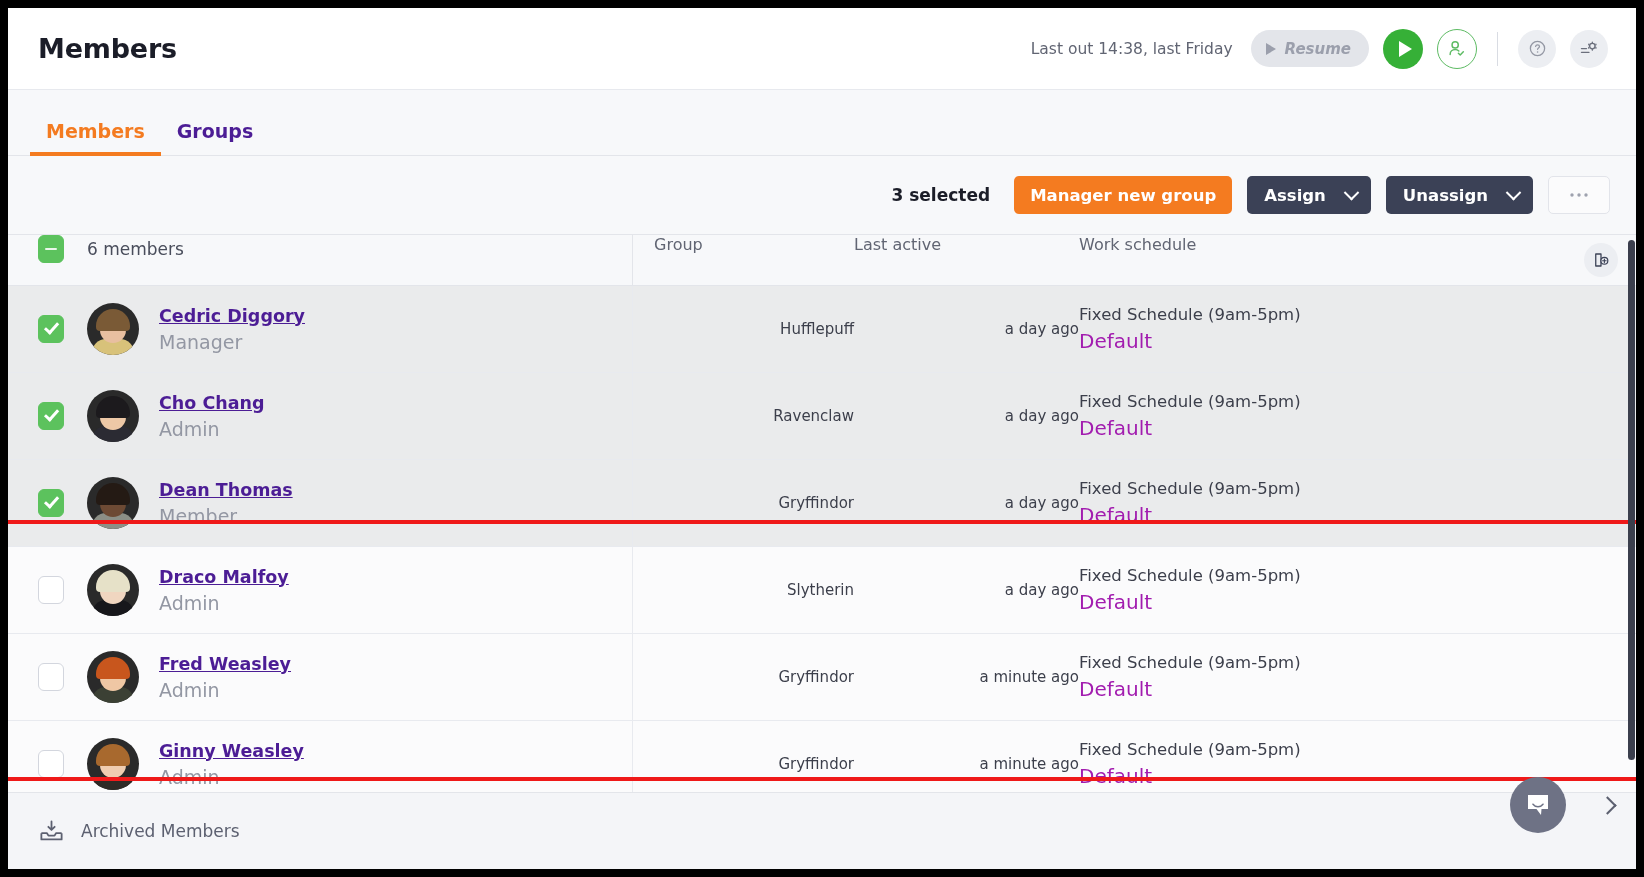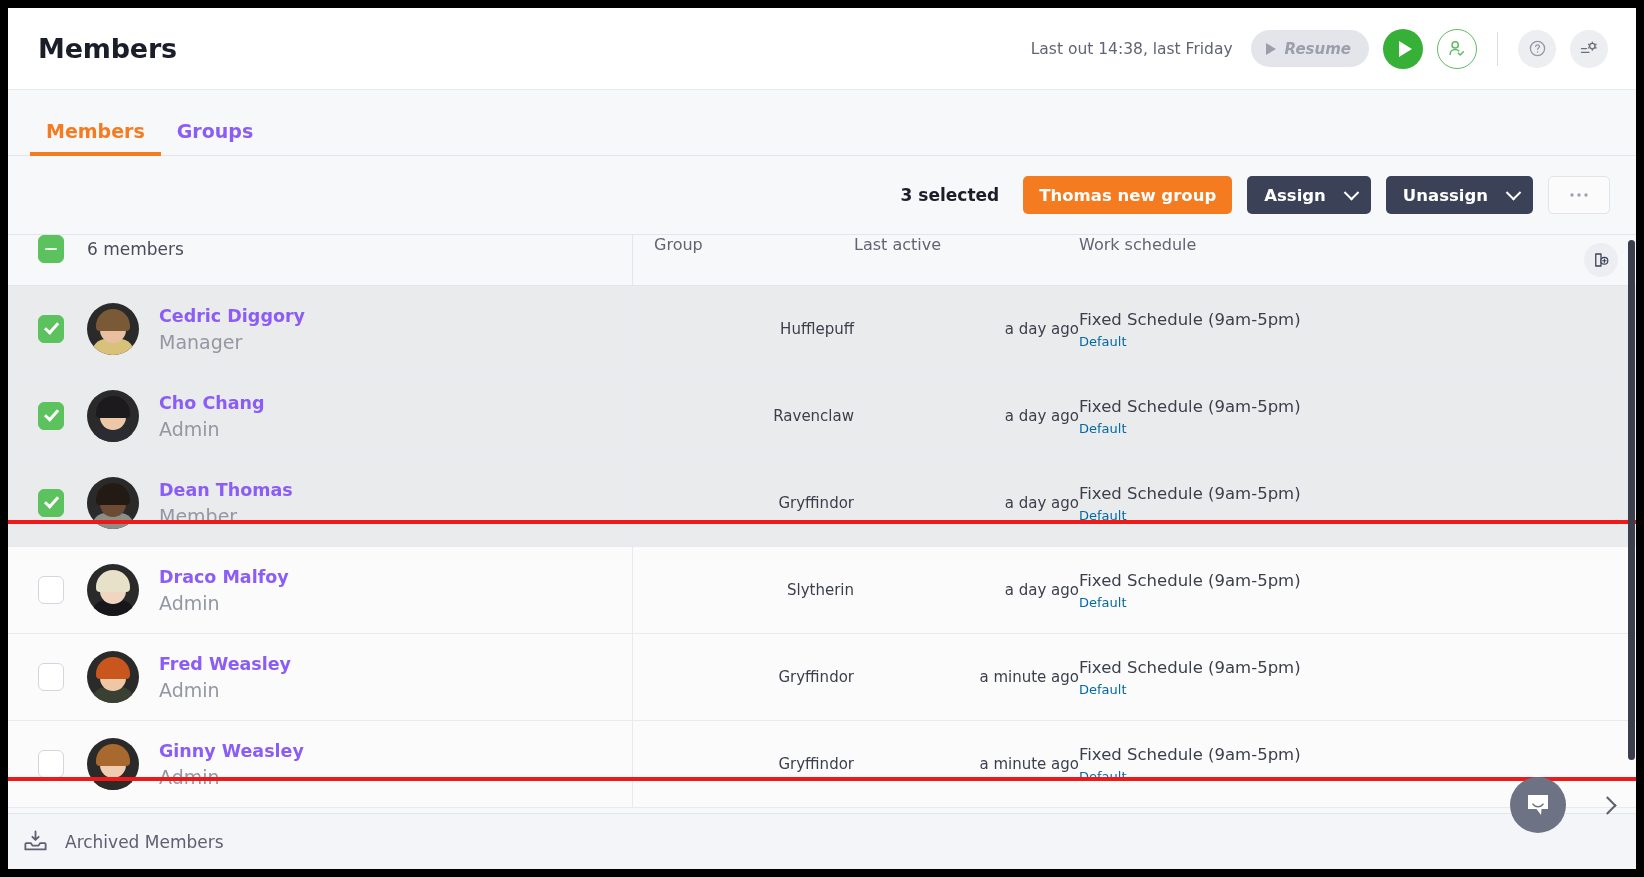--- a/index.html
+++ b/index.html
@@ -103,21 +103,21 @@
     height: 66px;
     padding: 0 22px;
     display: flex;
     align-items: flex-end;
     border-bottom: 1px solid #e3e5ea;
     background: #f7f8fa;
   }
   .tab {
     font-size: 19px;
     font-weight: bold;
-    color: #8b5cf6;
+    color: #4c1d95;
     padding: 0 16px 13px 16px;
     cursor: pointer;
     position: relative;
   }
   .tab.active { color: #f47b20; }
   .tab.active::after {
     content: "";
     position: absolute;
     left: 0; right: 0; bottom: -1px;
     height: 4px;
@@ -268,46 +268,46 @@
     transform: translateX(-50%);
   }
   .avatar .body {
     position: absolute;
     left: 50%; bottom: -6px;
     width: 42px; height: 22px;
     border-radius: 14px 14px 0 0;
     transform: translateX(-50%);
   }
   .nameblock { margin-left: 20px; }
-  .m-name { font-size: 17.5px; font-weight: bold; color: #8b5cf6; }
+  .m-name { font-size: 17.5px; font-weight: bold; color: #4c1d95; text-decoration: underline; }
   .m-role { font-size: 19px; color: #9397a3; margin-top: 5px; }
   .cell-text { font-size: 15px; color: #3c3f4b; text-align: right; }
   .sched-main { font-size: 16.5px; color: #3c3f4b; }
-  .sched-sub { font-size: 13px; color: #0369a1; margin-top: 5px; }
+  .sched-sub { font-size: 20px; color: #a21caf; margin-top: 5px; }
 
   
   .redbox {
     position: absolute;
     left: -5px; top: 286px;
     width: 1638px; height: 261px;
     border: 4px solid #ef1919;
     pointer-events: none;
     z-index: 20;
   }
 
   
   .footer {
     position: absolute;
     left: 0; right: 0; bottom: 0;
-    height: 56px;
+    height: 77px;
     background: #f4f5f8;
     border-top: 1px solid #e3e5ea;
     display: flex;
     align-items: center;
-    padding-left: 14px;
+    padding-left: 30px;
     z-index: 15;
   }
   .arch-label { font-size: 17px; color: #5c6070; margin-left: 16px; }
 
   .chat-bubble {
     position: absolute;
     right: 70px; bottom: 36px;
     width: 56px; height: 56px;
     border-radius: 50%;
     background: #6e7285;
@@ -384,21 +384,21 @@
   </div>
 
   <div class="tabrow">
     <div class="tab active">Members</div>
     <div class="tab">Groups</div>
   </div>
 
   <div class="actionbar">
     <div class="selected-count">3 selected</div>
 
-    <button class="btn btn-orange">Thomas new group</button>
+    <button class="btn btn-orange">Manager new group</button>
 
     <button class="btn btn-navy">
       <span>Assign</span>
       <span class="chev"></span>
     </button>
 
     <button class="btn btn-navy">
       <span>Unassign</span>
       <span class="chev"></span>
     </button>

